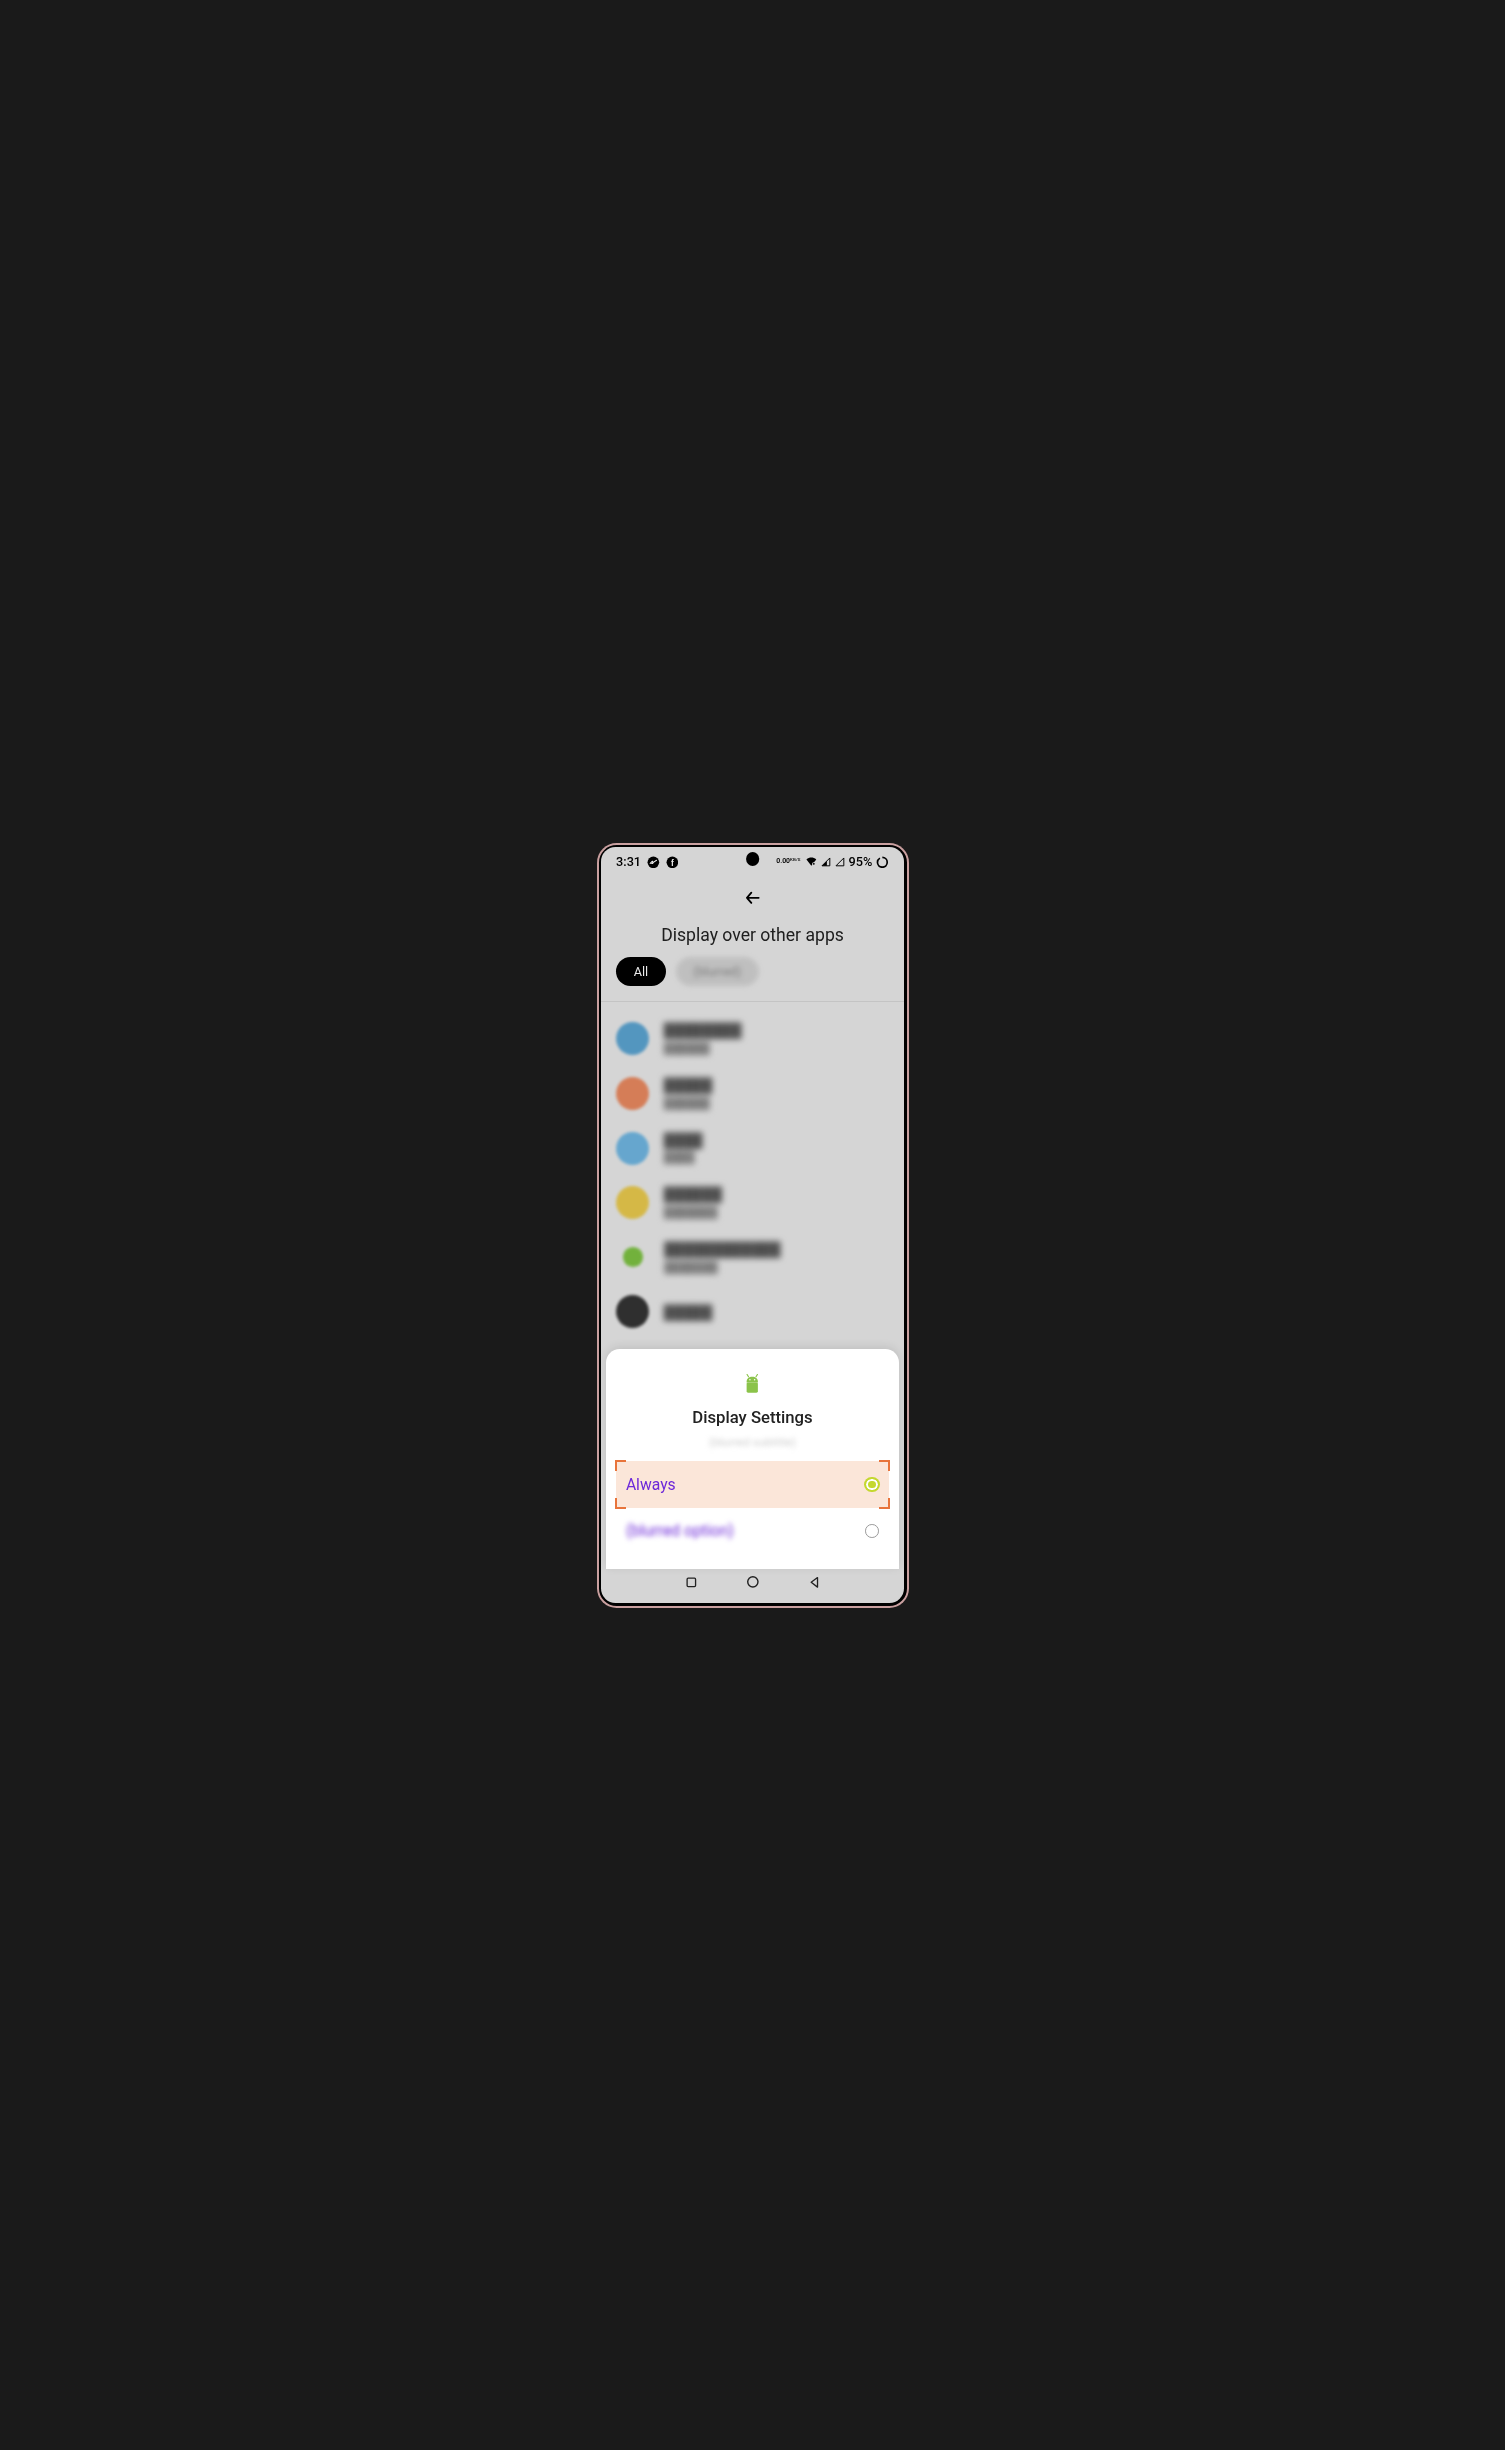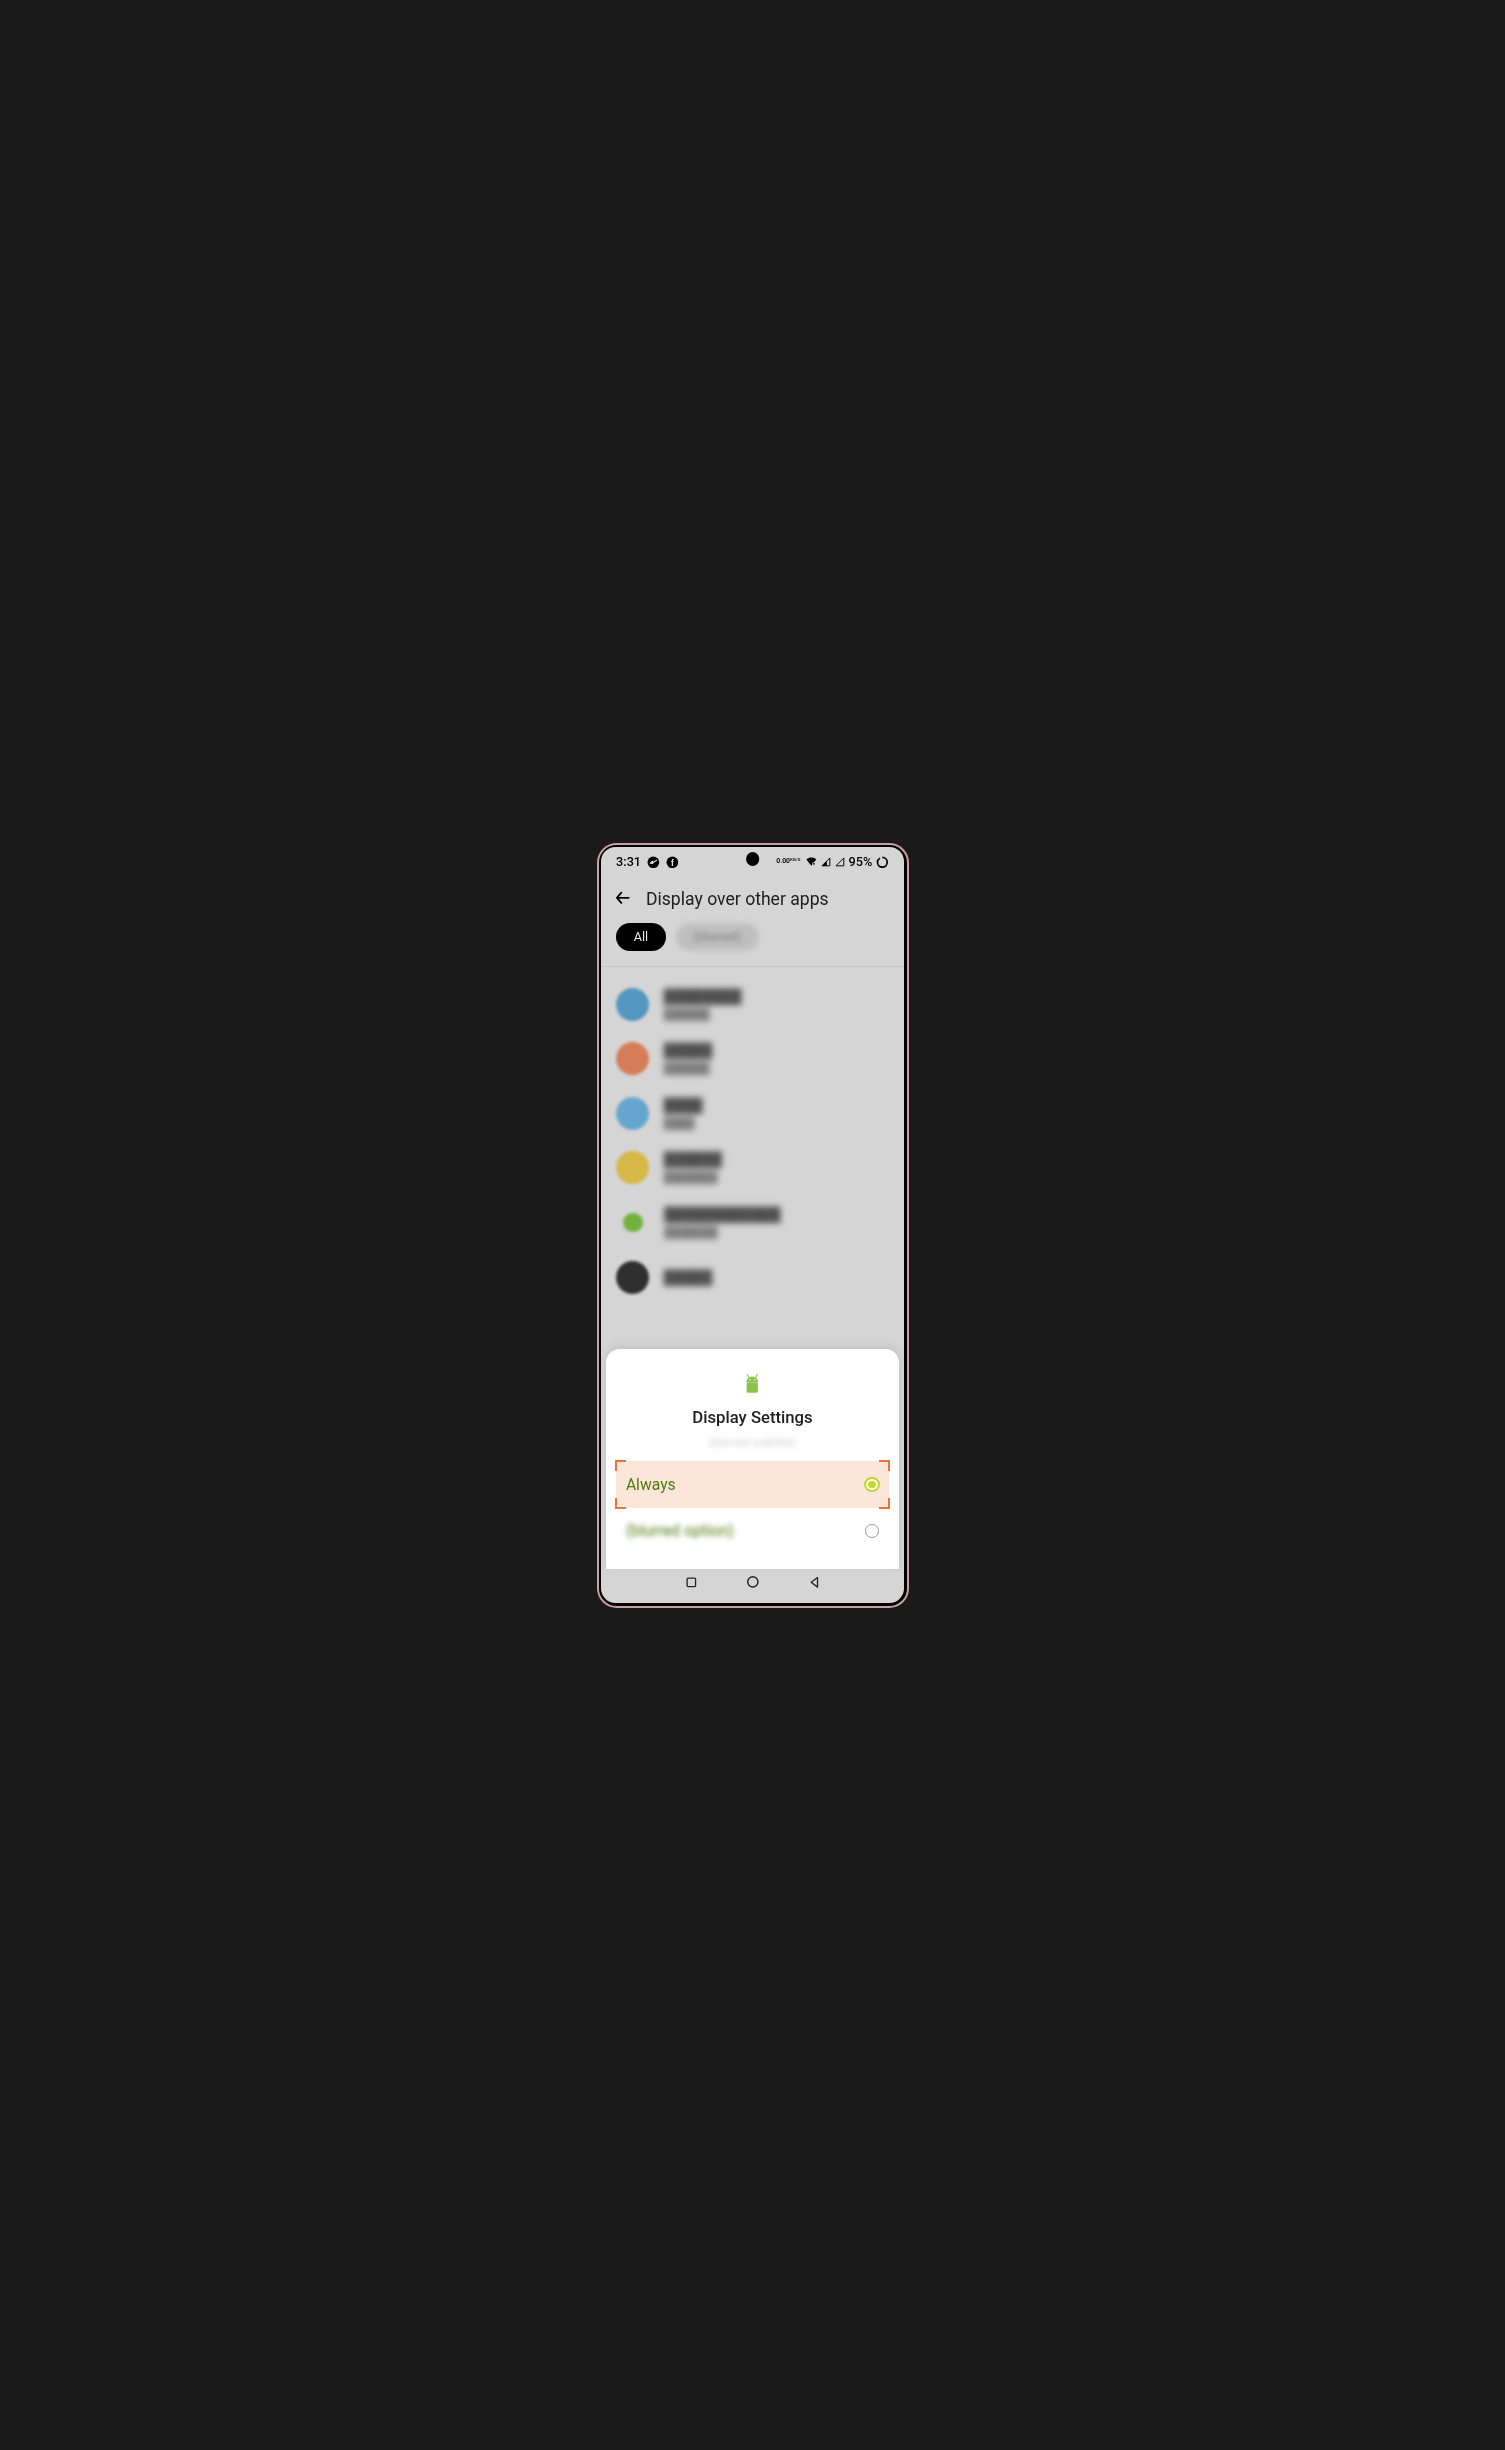--- a/index.html
+++ b/index.html
@@ -56,20 +56,21 @@
     .status-icon { display: inline-flex; align-items: center; justify-content: center; }
     .kbs { font-size: 4.9px; line-height: 1; text-align: center; display: flex; flex-direction: row; }
     .kbs-top { font-size: 6.9px; font-weight: 600; }
     .kbs-bot { font-size: 4.4px; letter-spacing: 0.2px; }
     
     .page-header {
       display: flex;
       align-items: center;
       padding: 12.3px 12.3px;
       gap: 14.7px;
+      flex-direction: column;
     }
     .back-arrow { font-size: 17.6px; }
     .page-title { font-size: 17.6px; font-weight: 400; color: #222; }
     
     .chips { display: flex; gap: 9.8px; padding: 0 14.7px 14.7px; align-items: flex-end; }
     .chip {
       padding: 6.9px 17.6px;
       border-radius: 14.7px;
       font-size: 12.7px;
     }
@@ -105,21 +106,21 @@
     .sheet-icon { display: flex; justify-content: center; margin-bottom: 12.3px; }
     .sheet-title { text-align: center; font-size: 16.7px; font-weight: 500; color: #222; margin-bottom: 7.4px; }
     .sheet-sub { text-align: center; font-size: 11.8px; color: #ccc; filter: blur(2.5px); margin-bottom: 12.3px; }
     .option-row {
       display: flex;
       align-items: center;
       justify-content: space-between;
       padding: 13.7px 9.8px;
       position: relative;
     }
-    .option-label { font-size: 15.7px; color: #4d7c0f; }
+    .option-label { font-size: 15.7px; color: #6d28d9; }
     .radio-on {
       width: 13.7px; height: 13.7px; border-radius: 50%;
       background: #c5d830;
       box-shadow: 0 0 0 2px #fff inset, 0 0 0 1px #c5d830;
       border: 1.5px solid #c5d830;
     }
     .radio-off {
       width: 13.7px; height: 13.7px; border-radius: 50%;
       border: 1px solid #999;
       background: #fff;

